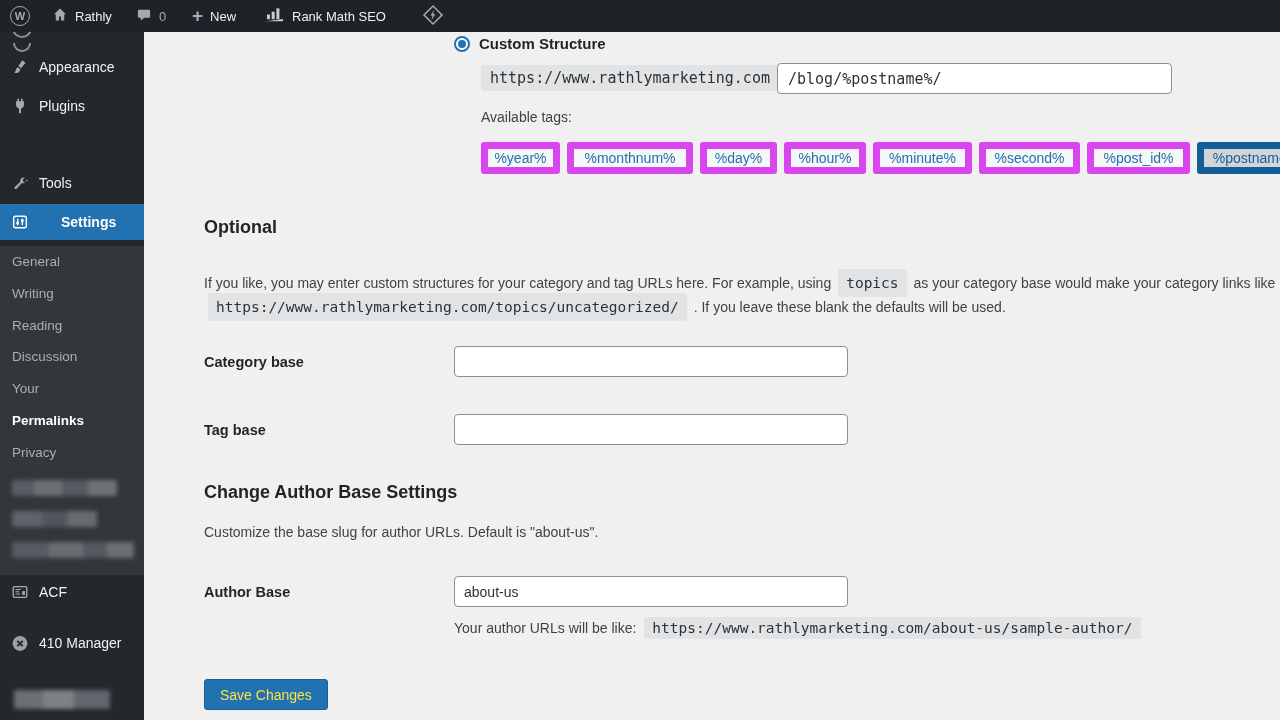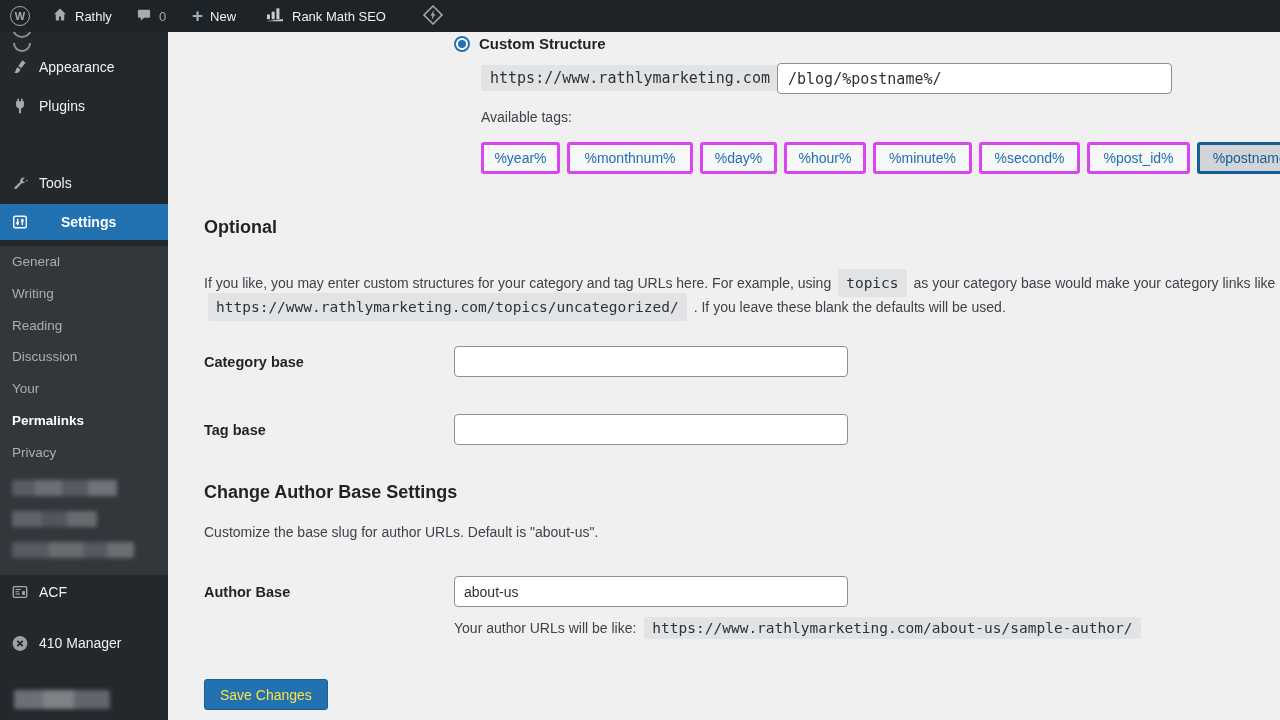--- a/index.html
+++ b/index.html
@@ -9,21 +9,21 @@
   
   .adminbar { position:absolute; left:0; top:0; width:1280px; height:32px; background:#1d2327; z-index:30; }
   .abitem { position:absolute; top:0; height:32px; display:flex; align-items:center; gap:7px;
             color:#f0f0f1; font-size:13px; cursor:pointer; }
   .wp-ring { width:20px; height:20px; border-radius:50%; border:1.5px solid #a7aaad; color:#a7aaad;
              display:flex; align-items:center; justify-content:center; font-size:11px; font-weight:bold; }
   .ab-count { color:#a7aaad; }
   .ab-plus { color:#9db0c6; font-size:19px; font-weight:bold; line-height:1; margin-top:-2px; }
 
   
-  .sidebar { position:absolute; left:0; top:32px; width:168px; height:688px; background:#23282d; overflow:hidden; z-index:20; }
+  .sidebar { position:absolute; left:0; top:32px; width:144px; height:688px; background:#23282d; overflow:hidden; z-index:20; }
   .cut-arc1 { position:absolute; left:12px; top:-14px; width:20px; height:20px; border:2.5px solid #8d9196; border-radius:50%; }
   .cut-arc2 { position:absolute; left:13px; top:11px; width:18px; height:9px; border:2.5px solid #8d9196; border-top:none; border-radius:0 0 9px 9px; }
 
   .menu-item { position:absolute; left:0; width:178px; height:36px; display:flex; align-items:center; gap:10px;
                padding-left:11px; color:#f0f0f1; font-size:14px; cursor:pointer; }
   .menu-item .micon { width:18px; height:18px; display:flex; align-items:center; justify-content:center; flex:0 0 18px; }
   .menu-item.current { background:#2271b1; color:#fff; font-weight:600;gap:32px; }
   .menu-item.current::after { content:""; position:absolute; right:0; top:50%; margin-top:-9px;
                border-top:9px solid transparent; border-bottom:9px solid transparent; border-right:9px solid #f0f0f1; }
 
@@ -43,21 +43,21 @@
   .radio-label { font-size:15px; font-weight:600; color:#1d2327; }
 
   .codebox { font-family:"DejaVu Sans Mono", monospace; font-size:15px; color:#2c3338;
              background:#e2e3e4; padding:4px 9px; border-radius:2px; white-space:nowrap; }
   .url-prefix { left:303px; top:33px; }
   .structure-input { left:599px; top:31px; width:395px; height:31px; border:1px solid #8c8f94; border-radius:4px;
              background:#fff; font-family:"DejaVu Sans Mono", monospace; font-size:15px; color:#2c3338; padding:0 10px; }
 
   .avail-label { left:303px; top:77px; color:#3c434a; }
   .tags-row { left:303px; top:110px; display:flex; gap:7px; white-space:nowrap; }
-  .tag-btn { height:32px; border:3px solid #d946ef; background:#f6f7f7; color:#2271b1; font-size:14px;
+  .tag-btn { height:32px; border:7px solid #d946ef; background:#f6f7f7; color:#2271b1; font-size:14px;
              border-radius:3px; cursor:pointer; font-family:"Liberation Sans", sans-serif; flex:0 0 auto; }
   .tag-btn:nth-child(1){width:79px} .tag-btn:nth-child(2){width:126px} .tag-btn:nth-child(3){width:77px}
   .tag-btn:nth-child(4){width:82px} .tag-btn:nth-child(5){width:99px} .tag-btn:nth-child(6){width:101px}
   .tag-btn:nth-child(7){width:103px} .tag-btn:nth-child(8){width:118px}
   .tag-btn.used { background:#d2d4d7; border-color:#135e96; color:#135e96; }
 
   .h2 { font-size:18px; font-weight:600; color:#1d2327; }
   .opt-heading { left:26px; top:185px; }
   .para-line { display:flex; align-items:center; gap:7px; white-space:nowrap; line-height:22px; }
   .para1 { left:26px; top:237px; }

